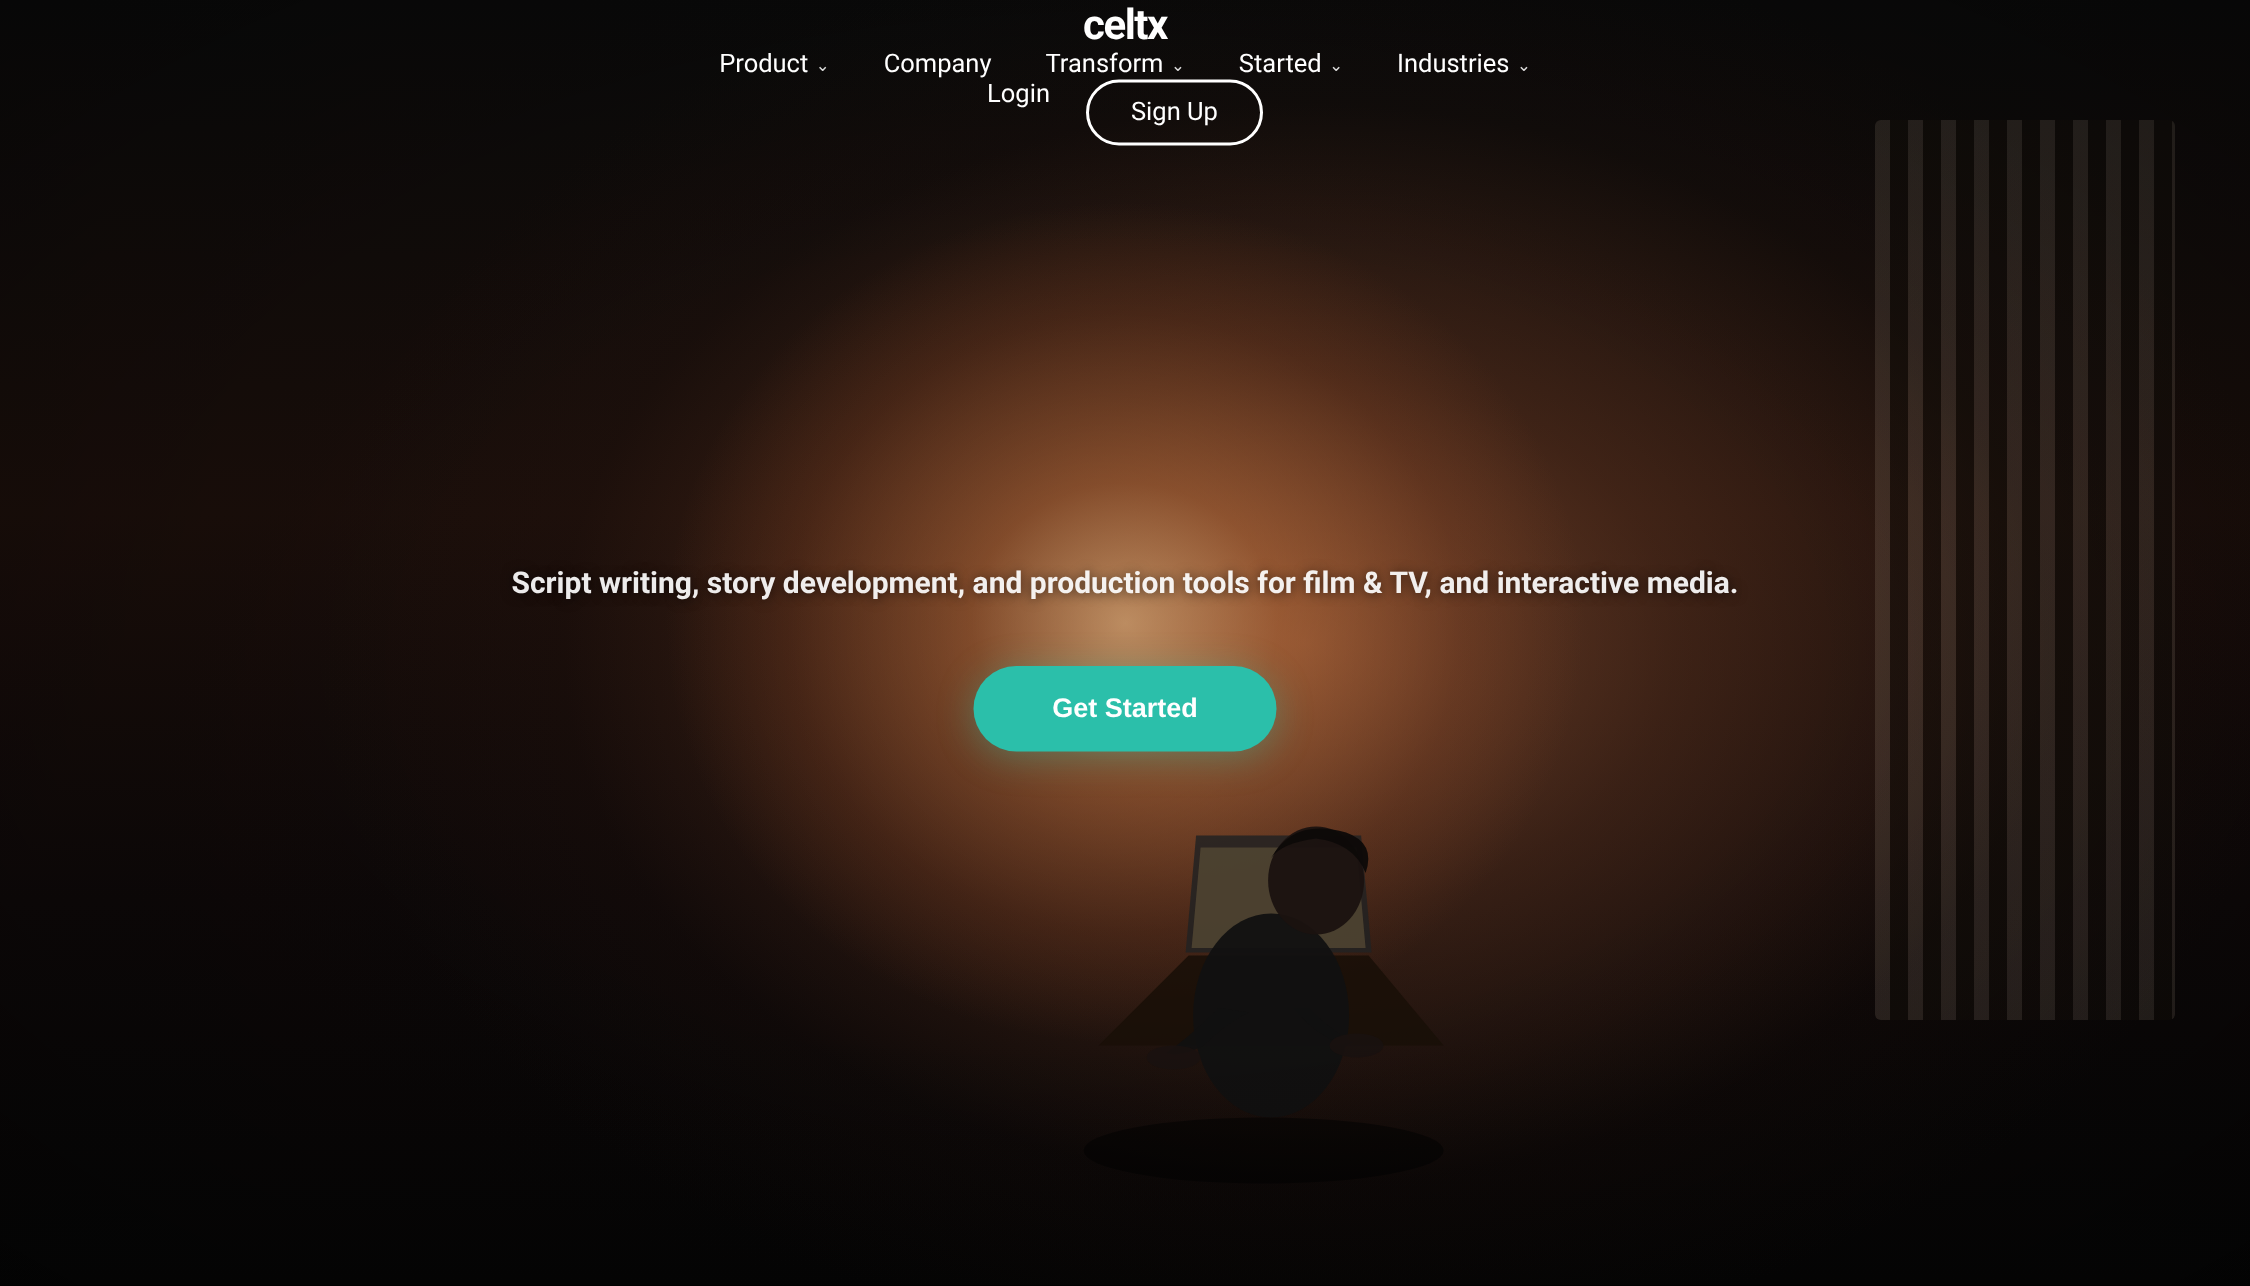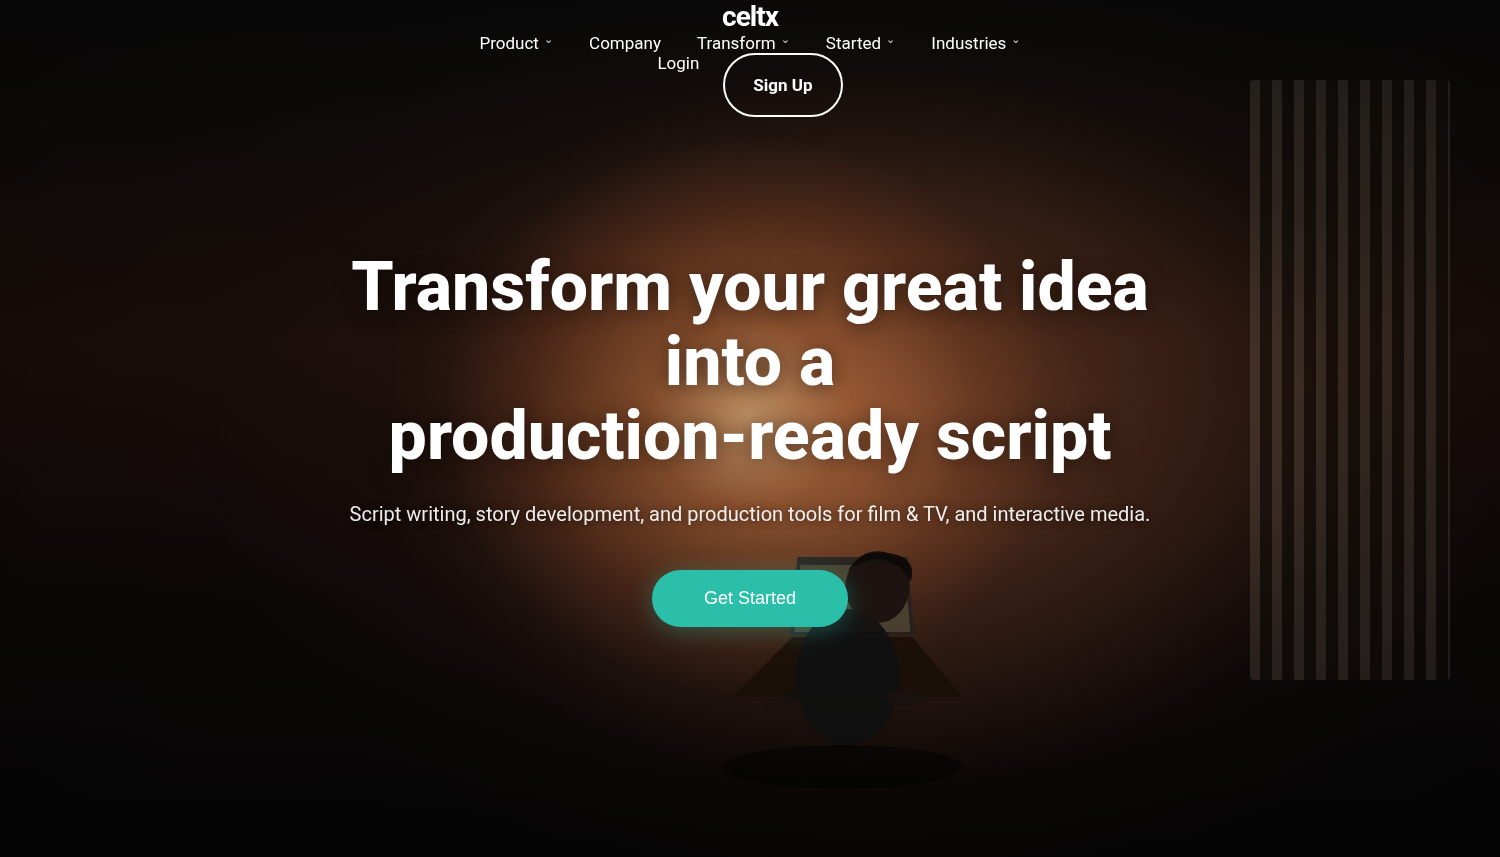--- a/index.html
+++ b/index.html
@@ -39,20 +39,21 @@
       gap: 36px;
       list-style: none;
     }
 
     .nav-links li a {
       color: #fff;
       text-decoration: none;
       font-size: 17px;
       font-weight: 400;
       display: flex;
+      align-items: center;
       gap: 5px;
       cursor: pointer;
     }
 
     .chevron {
       font-size: 11px;
       opacity: 0.85;
     }
 
     .nav-actions {
@@ -64,24 +65,24 @@
       color: #fff;
       font-size: 17px;
       font-weight: 400;
       text-decoration: none;
       cursor: pointer;
     }
 
     .nav-signup {
       color: #fff;
       font-size: 17px;
-      font-weight: 700;
+      font-weight: 400;
       border: 2px solid #fff;
       border-radius: 50px;
-      padding: 20px 28px;
+      padding: 10px 28px;
       text-decoration: none;
       cursor: pointer;
       background: transparent;
       white-space: nowrap;
     }
 
     
     .hero {
       position: relative;
       width: 1500px;
@@ -169,32 +170,32 @@
       font-size: 68px;
       font-weight: 800;
       color: #fff;
       line-height: 1.1;
       margin-bottom: 28px;
       text-shadow: 0 2px 20px rgba(0,0,0,0.5);
     }
 
     .hero-subtitle {
       font-size: 20px;
-      font-weight: 400;
+      font-weight: 700;
       color: rgba(255,255,255,0.92);
       margin-bottom: 44px;
       text-shadow: 0 1px 8px rgba(0,0,0,0.6);
     }
 
     .hero-cta {
       display: inline-block;
       background: #2bbfaa;
       color: #fff;
       font-size: 18px;
-      font-weight: 400;
+      font-weight: 700;
       padding: 18px 52px;
       border-radius: 50px;
       text-decoration: none;
       cursor: pointer;
       border: none;
       box-shadow: 0 4px 24px rgba(43, 191, 170, 0.35);
     }
 
     
     .hero-vignette {
@@ -238,24 +239,20 @@
       <path d="M240 295 Q255 310 270 318 Q265 322 255 316 Q240 308 230 295Z" fill="#111" opacity="0.9"></path>
 
       <ellipse cx="150" cy="328" rx="18" ry="8" fill="#1a1210" opacity="0.9"></ellipse>
       <ellipse cx="272" cy="320" rx="18" ry="8" fill="#1a1210" opacity="0.9"></ellipse>
     </svg>
   </div>
 
   <div class="hero-vignette"></div>
 
   <div class="hero-content">
-    <h1 class="hero-title">
-      <span>Transform your great idea into a</span><br>
-      <span>production-ready script</span>
-    </h1>
     <p class="hero-subtitle">Script writing, story development, and production tools for film &amp; TV, and interactive media.</p>
     <button class="hero-cta">Get Started</button>
   </div>
 
   <nav>
     <div class="nav-logo">celtx</div>
 
     <ul class="nav-links">
       <li>
         <a>

